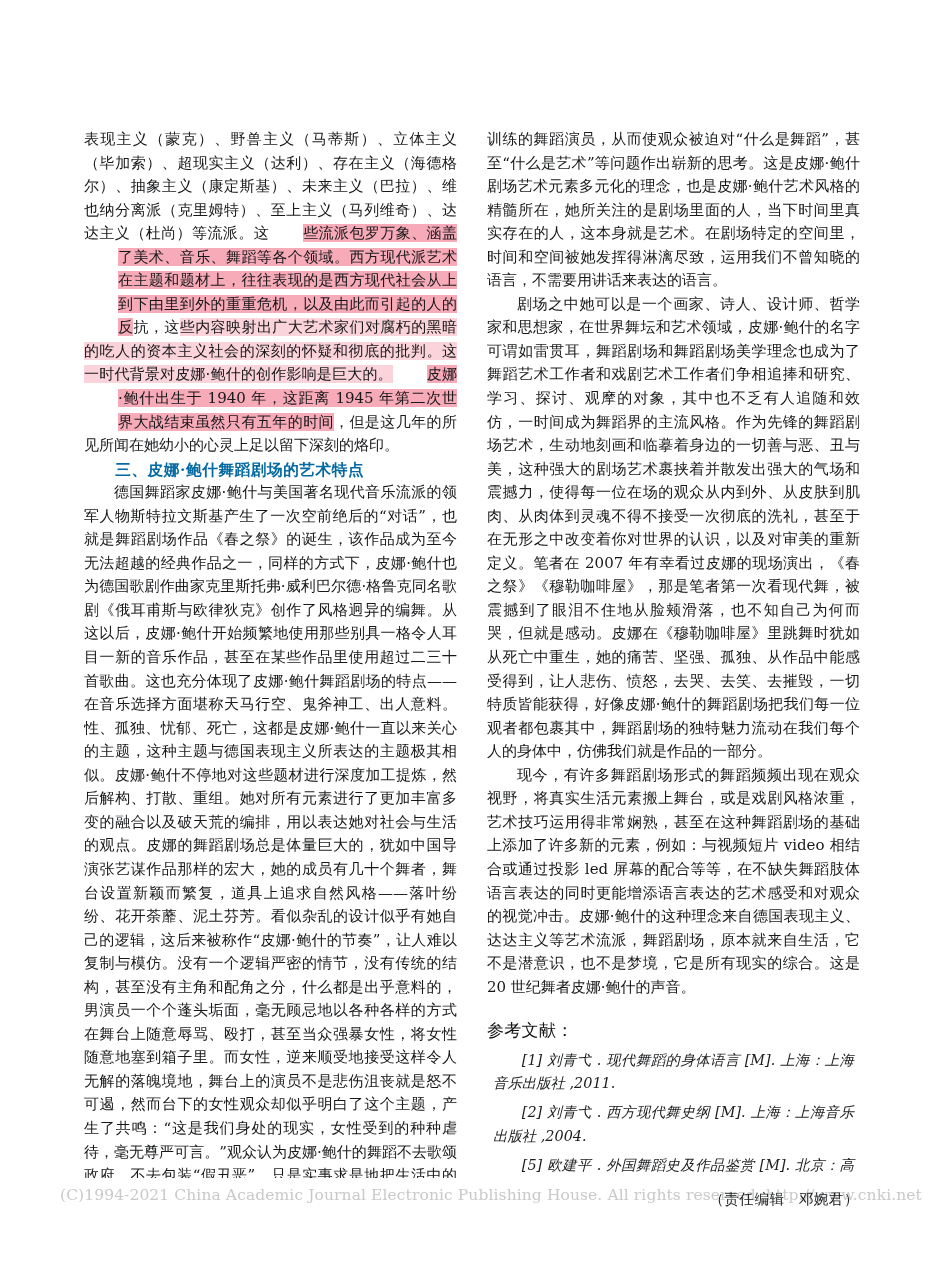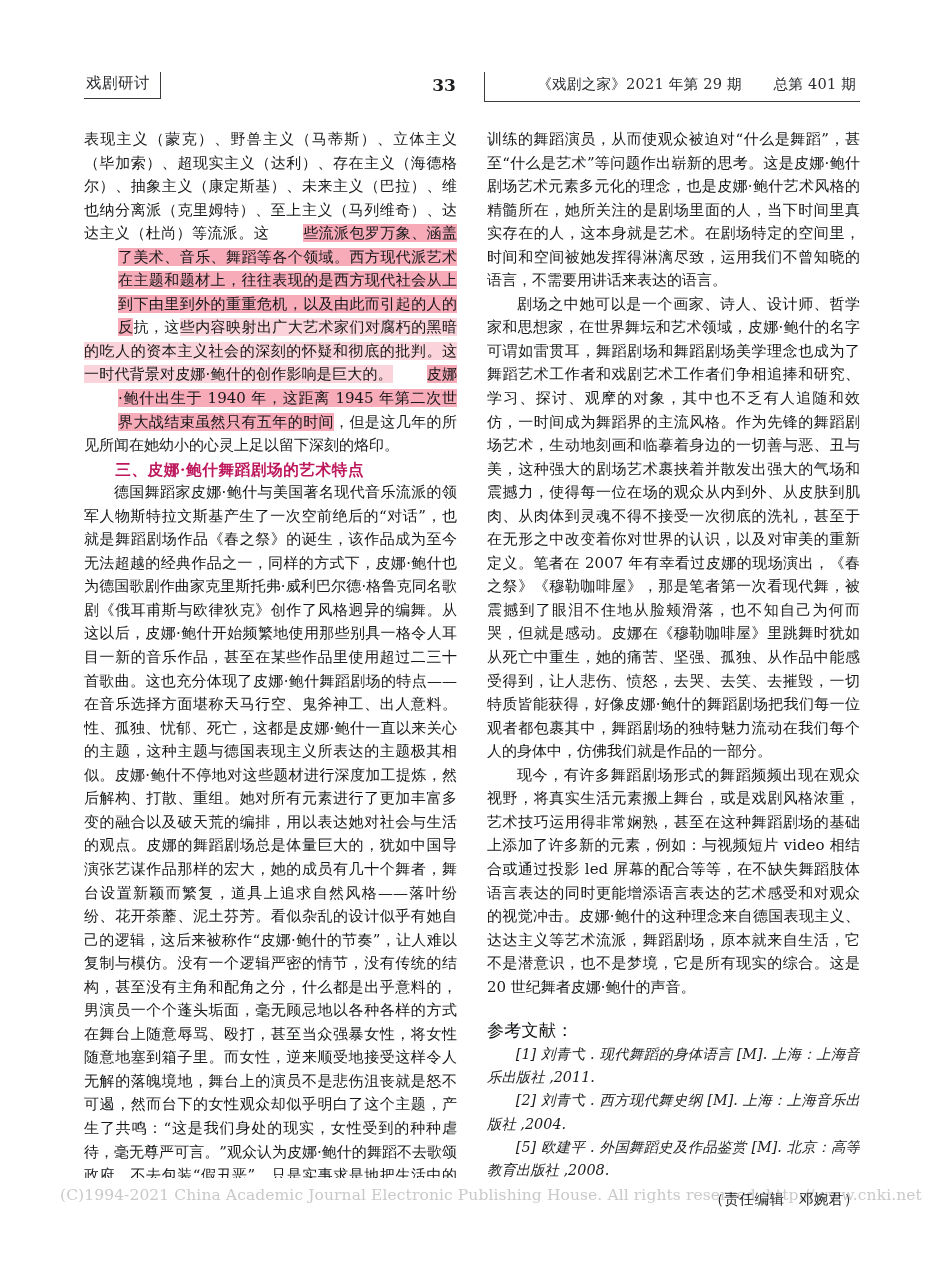--- a/index.html
+++ b/index.html
@@ -106,21 +106,21 @@
     word-break: break-all;
   }
   p.body.indent { text-indent: 2em; }
 
   h2.section {
     margin: 0;
     font-size: 15.6px;
     line-height: 23.55px;
     font-weight: 700;
     text-indent: 2em;
-    color: #be185d;
+    color: #0369a1;
     letter-spacing: 0.6px;
   }
 
   
   mark.hl {
     background: #f7aab8;
     color: #17181a;
     padding: 0;
     box-decoration-break: clone;
     margin-left: 34px;
@@ -138,21 +138,21 @@
   
   .refs-title {
     margin: 0;
     font-size: 17px;
     line-height: 23.55px;
     font-weight: 400;
     color: #121315;
     letter-spacing: 0.3px;
   }
   p.ref {
-    margin: 0;
+    margin: 6px;
     font-size: 14.4px;
     line-height: 23.3px;
     text-indent: 2em;
     text-align: justify;
     text-align-last: left;
     color: #1b1c1e;
     font-family: "DejaVu Serif", "Liberation Serif", serif;
     font-style: italic;
     word-break: break-all;
   }
@@ -181,33 +181,20 @@
     letter-spacing: 0.5px;
     white-space: nowrap;
   }
   .editor-credit .gap { display:inline-block; width: 14px; }
 </style>
 </head>
 <body>
 
 <div class="page">
 
-  <div class="running-head">
-    <div class="rh-left">戏剧研讨</div>
-
-    <div class="rh-page">33</div>
-
-    <div class="rh-right">
-      <div class="rh-right-inner">
-        <span>《戏剧之家》2021 年第 29 期</span>
-        <span class="gap"></span>
-        <span>总第 401 期</span>
-      </div>
-    </div>
-  </div>
 
   <div class="cols">
 
     <div class="col col-left">
 
       <p class="body"><span>表现主义（蒙克）、野兽主义（马蒂斯）、立体主义（毕加索）、超现实主义（达利）、存在主义（海德格尔）、抽象主义（康定斯基）、未来主义（巴拉）、维也纳分离派（克里姆特）、至上主义（马列维奇）、达达主义（杜尚）等流派。这</span><mark class="hl">些流派包罗万象、涵盖了美术、音乐、舞蹈等各个领域。西方现代派艺术在主题和题材上，往往表现的是西方现代社会从上到下由里到外的重重危机，以及由此而引起的人的反</mark><span>抗，这</span><mark class="hl2">些内容映射出广大艺术家们对腐朽的黑暗的吃人的资本主义社会的深刻的怀疑和彻底的批判。这一时代背景对皮娜·鲍什的创作影响是巨大的。</mark><mark class="hl">皮娜·鲍什出生于 1940 年，这距离 1945 年第二次世界大战结束虽然只有五年的时间</mark><span>，但是这几年的所见所闻在她幼小的心灵上足以留下深刻的烙印。</span></p>
 
       <h2 class="section">三、皮娜·鲍什舞蹈剧场的艺术特点</h2>
 
       <p class="body indent">德国舞蹈家皮娜·鲍什与美国著名现代音乐流派的领军人物斯特拉文斯基产生了一次空前绝后的“对话”，也就是舞蹈剧场作品《春之祭》的诞生，该作品成为至今无法超越的经典作品之一，同样的方式下，皮娜·鲍什也为德国歌剧作曲家克里斯托弗·威利巴尔德·格鲁克同名歌剧《俄耳甫斯与欧律狄克》创作了风格迥异的编舞。从这以后，皮娜·鲍什开始频繁地使用那些别具一格令人耳目一新的音乐作品，甚至在某些作品里使用超过二三十首歌曲。这也充分体现了皮娜·鲍什舞蹈剧场的特点——在音乐选择方面堪称天马行空、鬼斧神工、出人意料。性、孤独、忧郁、死亡，这都是皮娜·鲍什一直以来关心的主题，这种主题与德国表现主义所表达的主题极其相似。皮娜·鲍什不停地对这些题材进行深度加工提炼，然后解构、打散、重组。她对所有元素进行了更加丰富多变的融合以及破天荒的编排，用以表达她对社会与生活的观点。皮娜的舞蹈剧场总是体量巨大的，犹如中国导演张艺谋作品那样的宏大，她的成员有几十个舞者，舞台设置新颖而繁复，道具上追求自然风格——落叶纷纷、花开荼蘼、泥土芬芳。看似杂乱的设计似乎有她自己的逻辑，这后来被称作“皮娜·鲍什的节奏”，让人难以复制与模仿。没有一个逻辑严密的情节，没有传统的结构，甚至没有主角和配角之分，什么都是出乎意料的，男演员一个个蓬头垢面，毫无顾忌地以各种各样的方式在舞台上随意辱骂、殴打，甚至当众强暴女性，将女性随意地塞到箱子里。而女性，逆来顺受地接受这样令人无解的落魄境地，舞台上的演员不是悲伤沮丧就是怒不可遏，然而台下的女性观众却似乎明白了这个主题，产生了共鸣：“这是我们身处的现实，女性受到的种种虐待，毫无尊严可言。”观众认为皮娜·鲍什的舞蹈不去歌颂政府，不去包装“假丑恶”，只是实事求是地把生活中的事件加工升华到了舞台上。正如皮娜·鲍什那句广为人知的名言“我在乎的不是人如何动，而是为何而动。”她的这个观点让观众们明白了为什么在她的舞蹈剧场总是有演员在台上走来走去、聊天、唱歌、嬉笑、打架、争吵。这种艺术特点极大地拓宽了舞蹈剧场的表现方式。</p>

